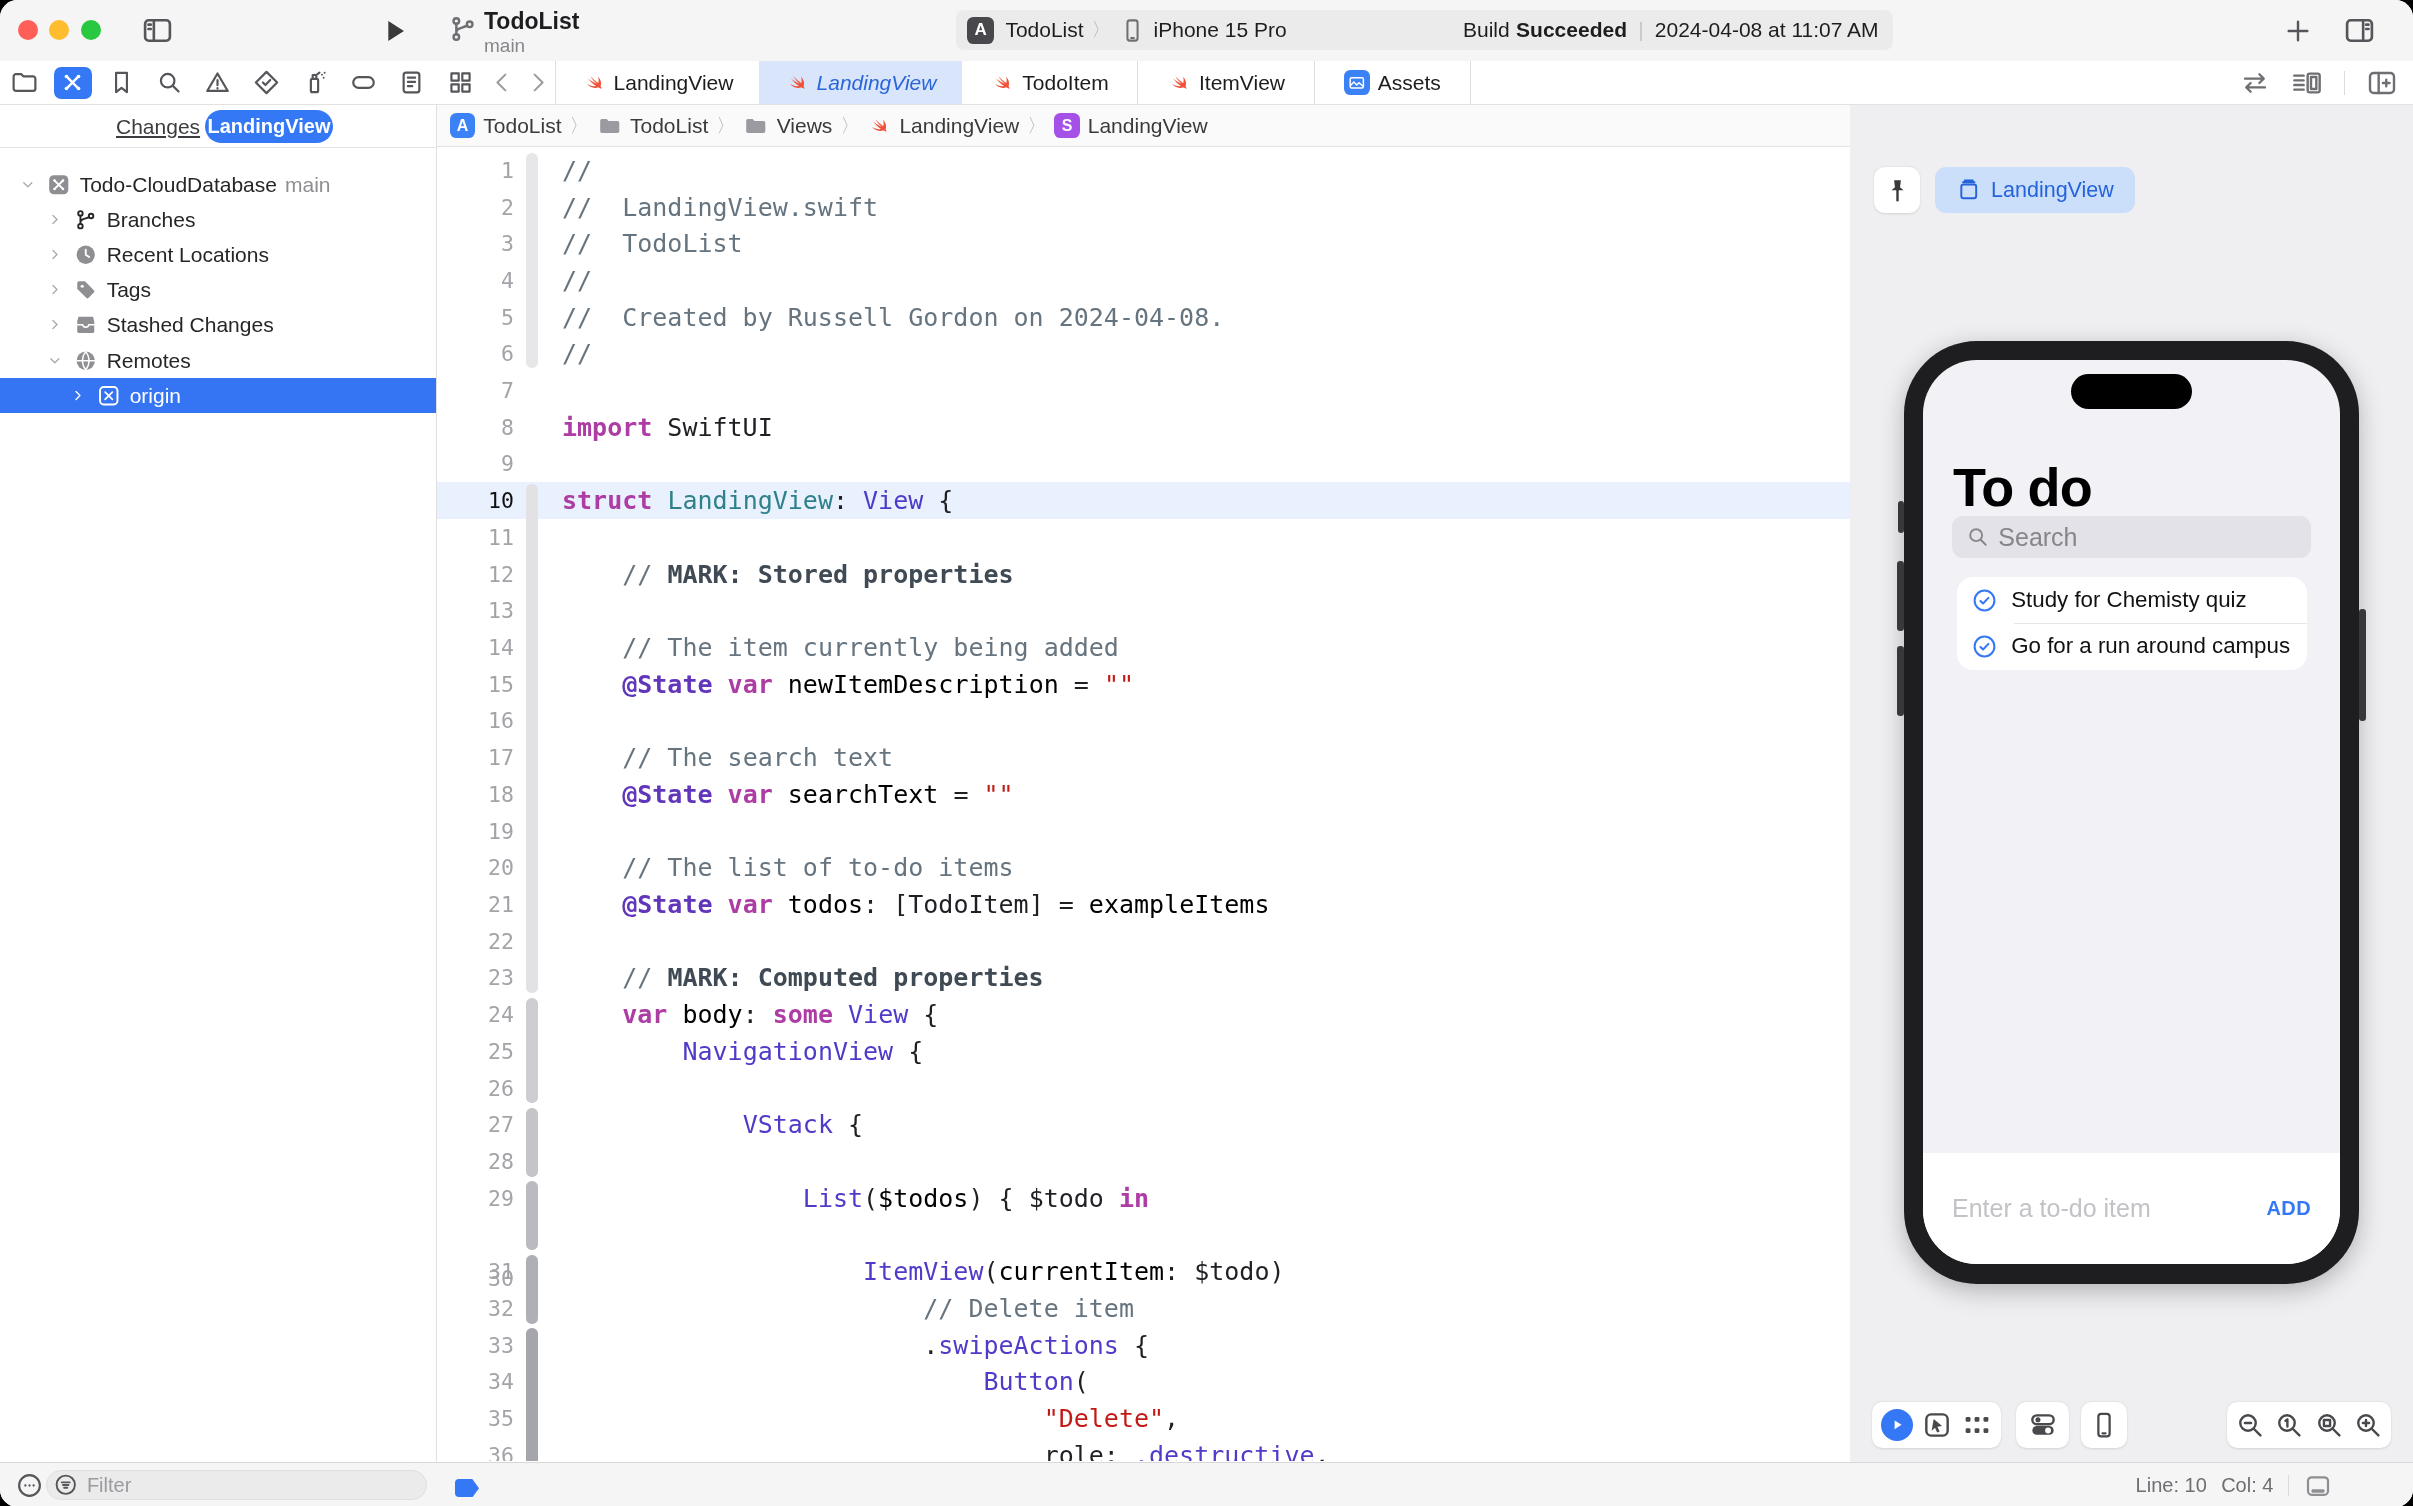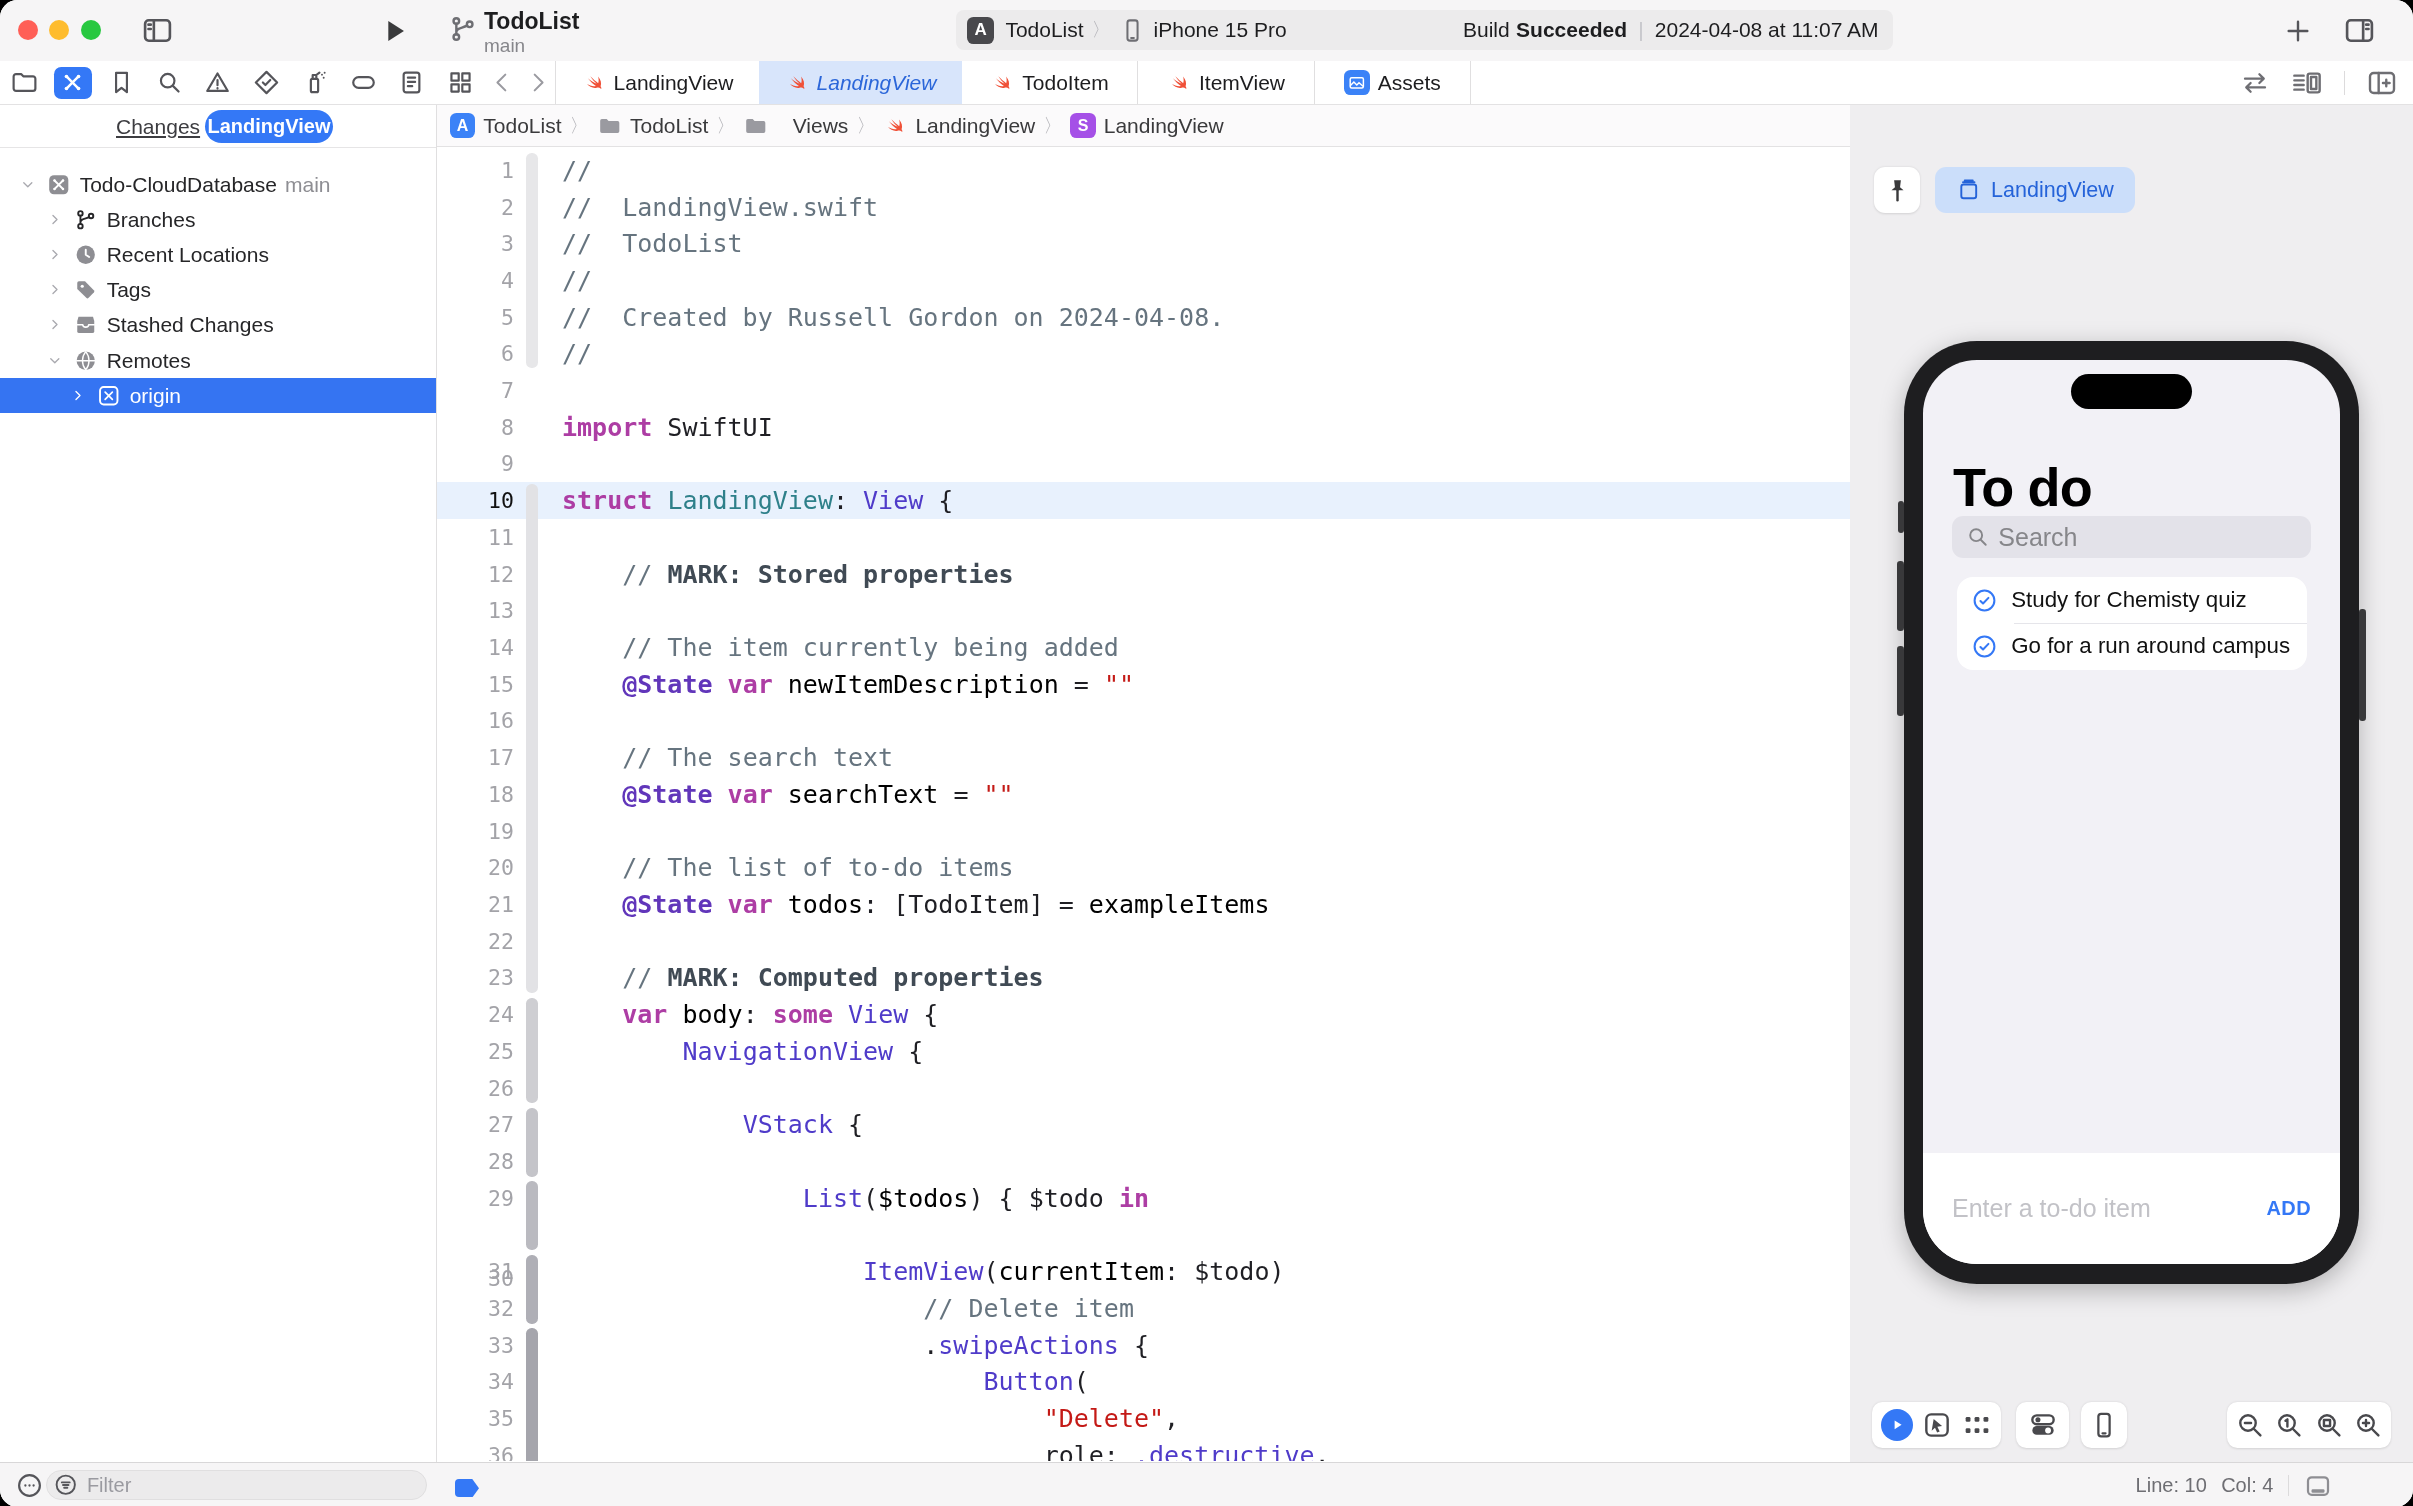--- a/index.html
+++ b/index.html
@@ -434,21 +434,21 @@
         <span class="crumb-chev">〉</span>
         <span style="display:flex;align-items:center;gap:8px;">
           <span style="display:flex;">
             <svg width="25.5" height="25.5" viewBox="0 0 24 24">
               <path d="M3 7.3A1.6 1.6 0 0 1 4.6 5.7h4.5l1.8 1.8h8.5A1.6 1.6 0 0 1 21 9.1v8.1a1.6 1.6 0 0 1-1.6 1.6H4.6A1.6 1.6 0 0 1 3 17.2z" fill="#9A9AA0"></path>
             </svg>
           </span>
           <span>TodoList</span>
         </span>
         <span class="crumb-chev">〉</span>
-        <span style="display:flex;align-items:center;gap:24px;">
+        <span style="display:flex;align-items:center;gap:8px;">
           <span style="display:flex;">
             <svg width="25.5" height="25.5" viewBox="0 0 24 24">
               <path d="M3 7.3A1.6 1.6 0 0 1 4.6 5.7h4.5l1.8 1.8h8.5A1.6 1.6 0 0 1 21 9.1v8.1a1.6 1.6 0 0 1-1.6 1.6H4.6A1.6 1.6 0 0 1 3 17.2z" fill="#9A9AA0"></path>
             </svg>
           </span>
           <span>Views</span>
         </span>
         <span class="crumb-chev">〉</span>
         <span style="display:flex;align-items:center;gap:8px;">
           <span style="display:flex;">

